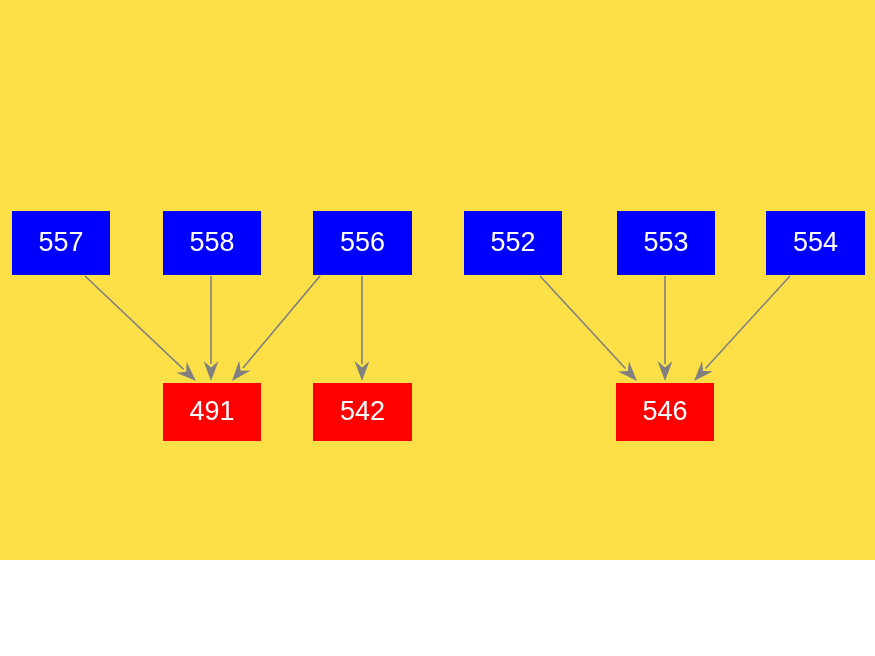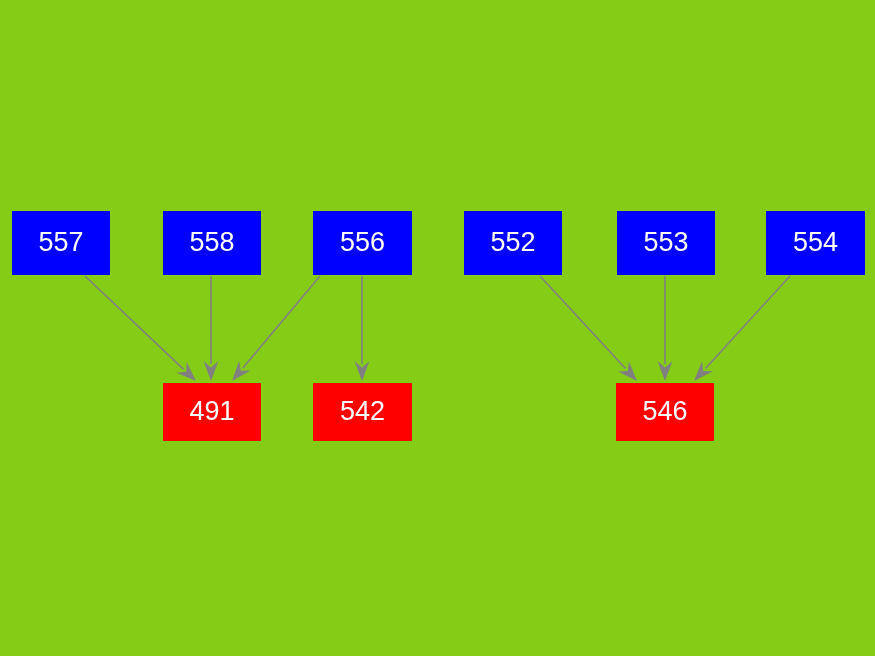--- a/index.html
+++ b/index.html
@@ -3,22 +3,22 @@
 <meta charset="utf-8">
 <style>
   html, body {
     margin: 0;
     padding: 0;
     background: #ffffff;
   }
   #canvas {
     position: relative;
     width: 875px;
-    height: 656px;
-    background: #84cc16;
+    height: 560px;
+    background: #fde047;
     overflow: hidden;
     font-family: "Liberation Sans", sans-serif;
   }
   #graph-svg {
     position: absolute;
     left: 0;
     top: 0;
     width: 875px;
     height: 656px;
   }

